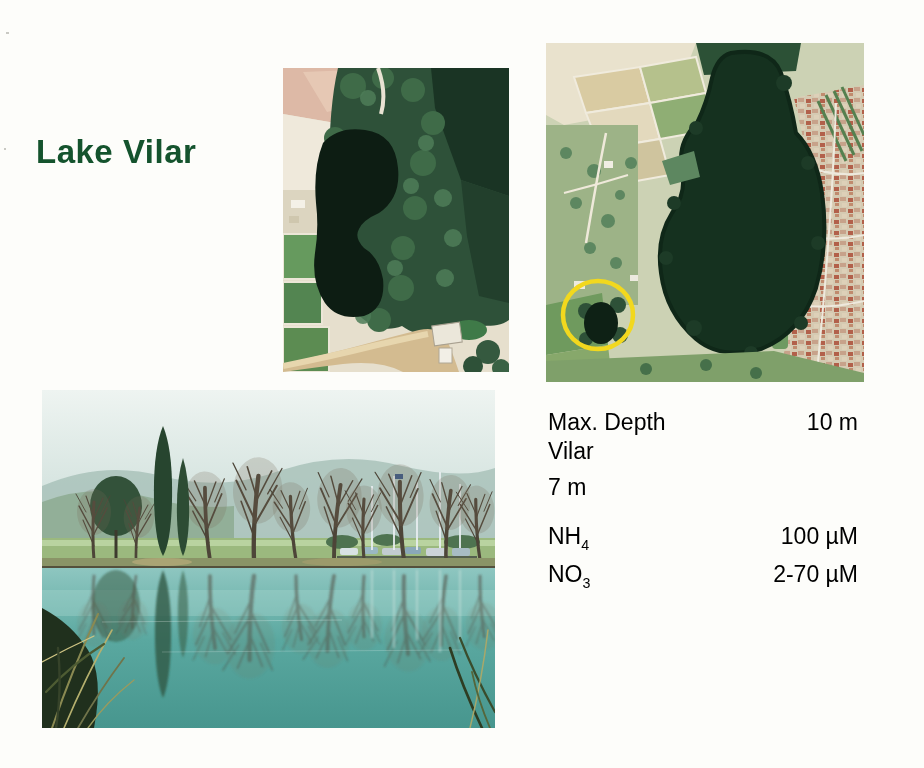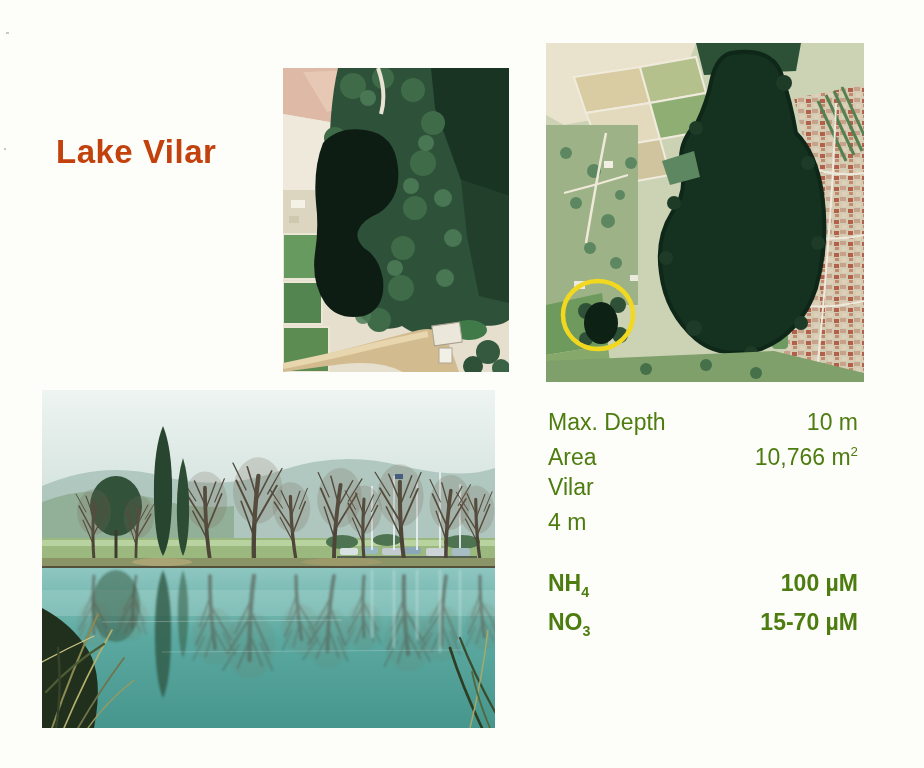--- a/index.html
+++ b/index.html
@@ -4,36 +4,36 @@
 <style>
   html,body{margin:0;padding:0;background:#ffffff;}
   #page{
     position:relative;width:924px;height:768px;overflow:hidden;
     background:#fdfdfa;
     font-family:"Liberation Sans", sans-serif;
     color:#262626;
   }
   #title{
     position:absolute;left:36px;top:133px;
-    font-size:33px;font-weight:bold;letter-spacing:0.5px;color:#c2410c;margin-left:20px;
+    font-size:33px;font-weight:bold;letter-spacing:0.5px;color:#14532d;
   }
   .photo{position:absolute;display:block;}
   #img-aerial-closeup{left:283px;top:68px;}
   #img-aerial-region{left:546px;top:43px;}
   #img-ground{left:42px;top:390px;}
   #stats{
     position:absolute;left:548px;top:402px;width:310px;
-    font-size:23px;line-height:29.6px;color:#4d7c0f;
+    font-size:23px;line-height:29.6px;color:#000000;
   }
   .srow{display:flex;justify-content:space-between;align-items:baseline;}
   .lbl{white-space:pre;}
   .val{text-align:left;white-space:pre;}
   .lbl sub{font-size:0.62em;}
   .val sup{font-size:0.58em;}
-  #chem-block{margin-top:32px;font-weight:bold;}
+  #chem-block{margin-top:20px;}
   .speck{position:absolute;background:#c9c9c3;}
 </style>
 </head>
 <body>
 
 <div id="page">
 
   <div class="speck" style="left:6px;top:32px;width:3px;height:2px;"></div>
   <div class="speck" style="left:4px;top:148px;width:2px;height:2px;"></div>
 
@@ -334,36 +334,32 @@
     </g>
   </svg>
 
   <div id="stats">
     <div id="phys-block">
       <div class="srow">
         <span class="lbl">Max. Depth</span>
         <span class="val"><span>10 m</span><sup></sup></span>
       </div>
       <div class="srow">
-        <span class="lbl">Area</span>
-        <span class="val"><span>10,766 m</span><sup>2</sup></span>
-      </div>
-      <div class="srow">
         <span class="lbl">Vilar</span>
       </div>
       <div class="srow">
-        <span class="val"><span>4 m</span><sup></sup></span>
+        <span class="val"><span>7 m</span><sup></sup></span>
       </div>
     </div>
 
     <div id="chem-block">
       <div class="srow">
         <span class="lbl"><span>NH</span><sub>4</sub><span></span><i></i></span>
         <span class="val">100 µM</span>
       </div>
       <div class="srow">
         <span class="lbl"><span>NO</span><sub>3</sub><span></span><i></i></span>
-        <span class="val">15-70 µM</span>
+        <span class="val">2-70 µM</span>
       </div>
     </div>
   </div>
 
 </div>
 
 </body></html>

